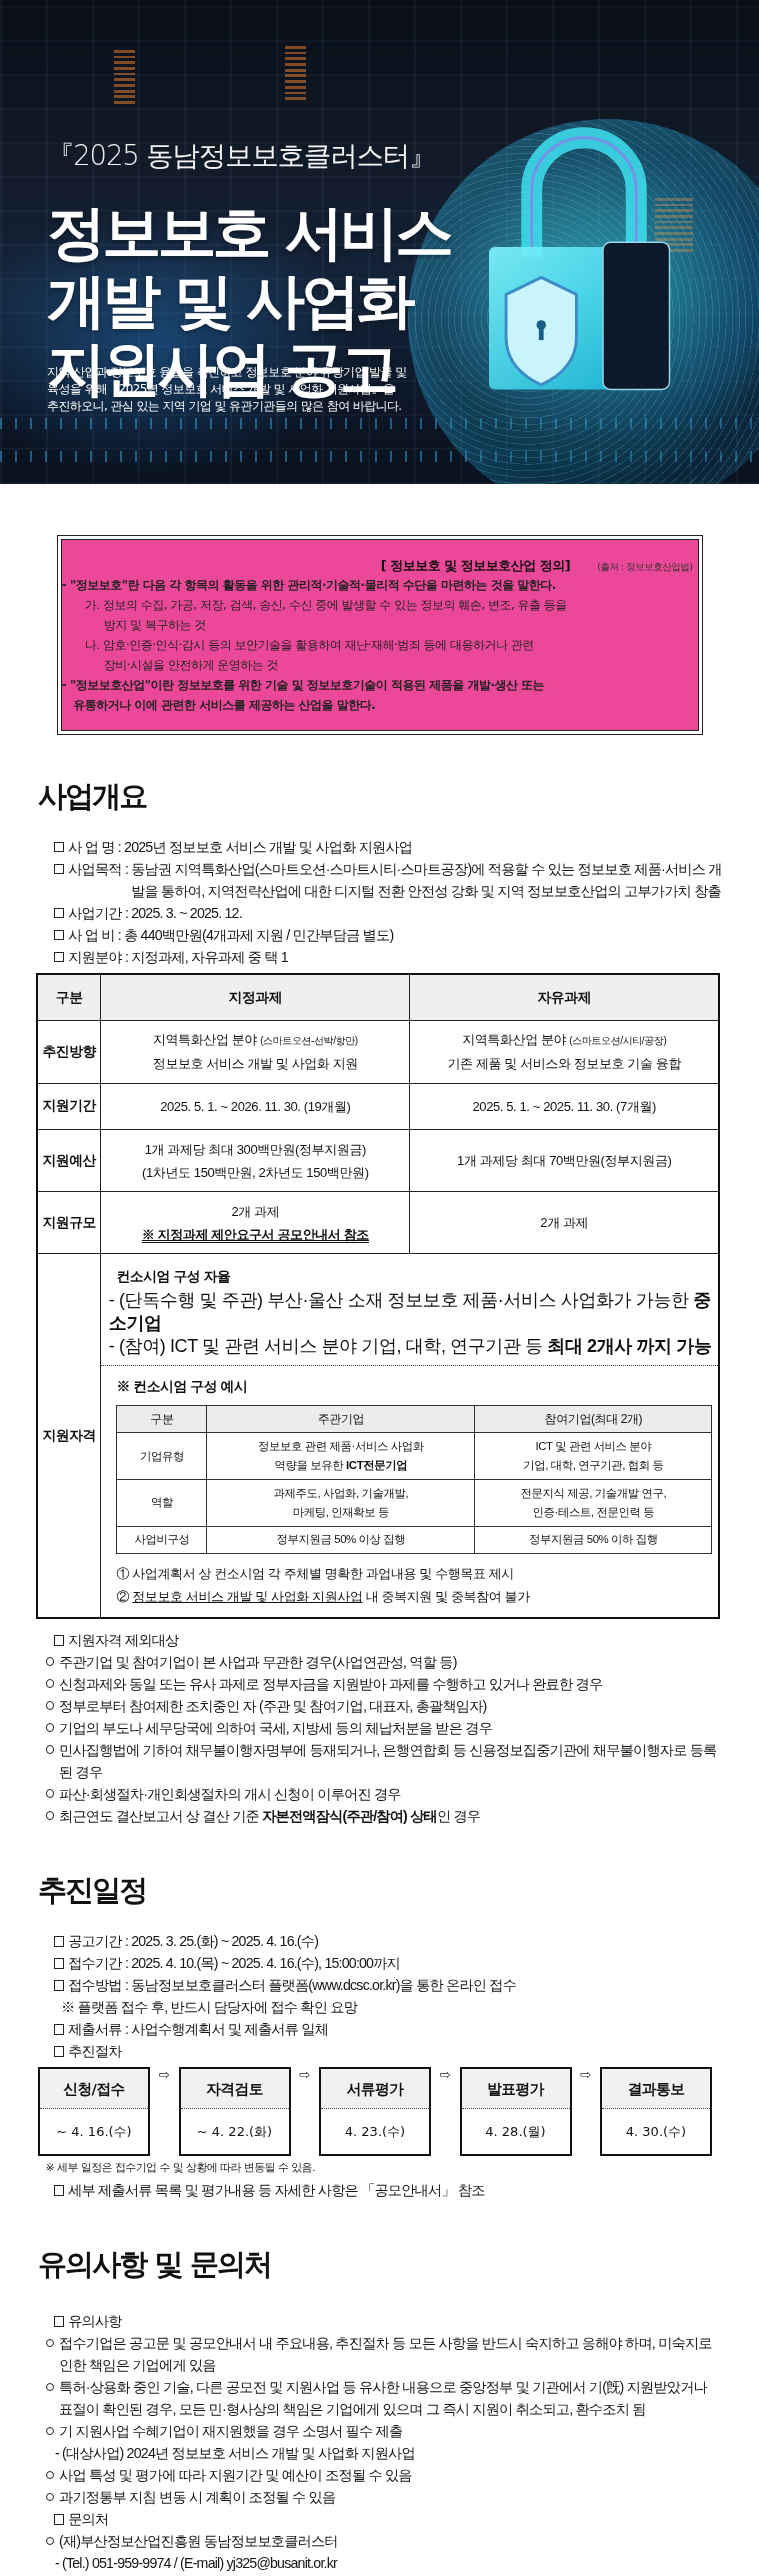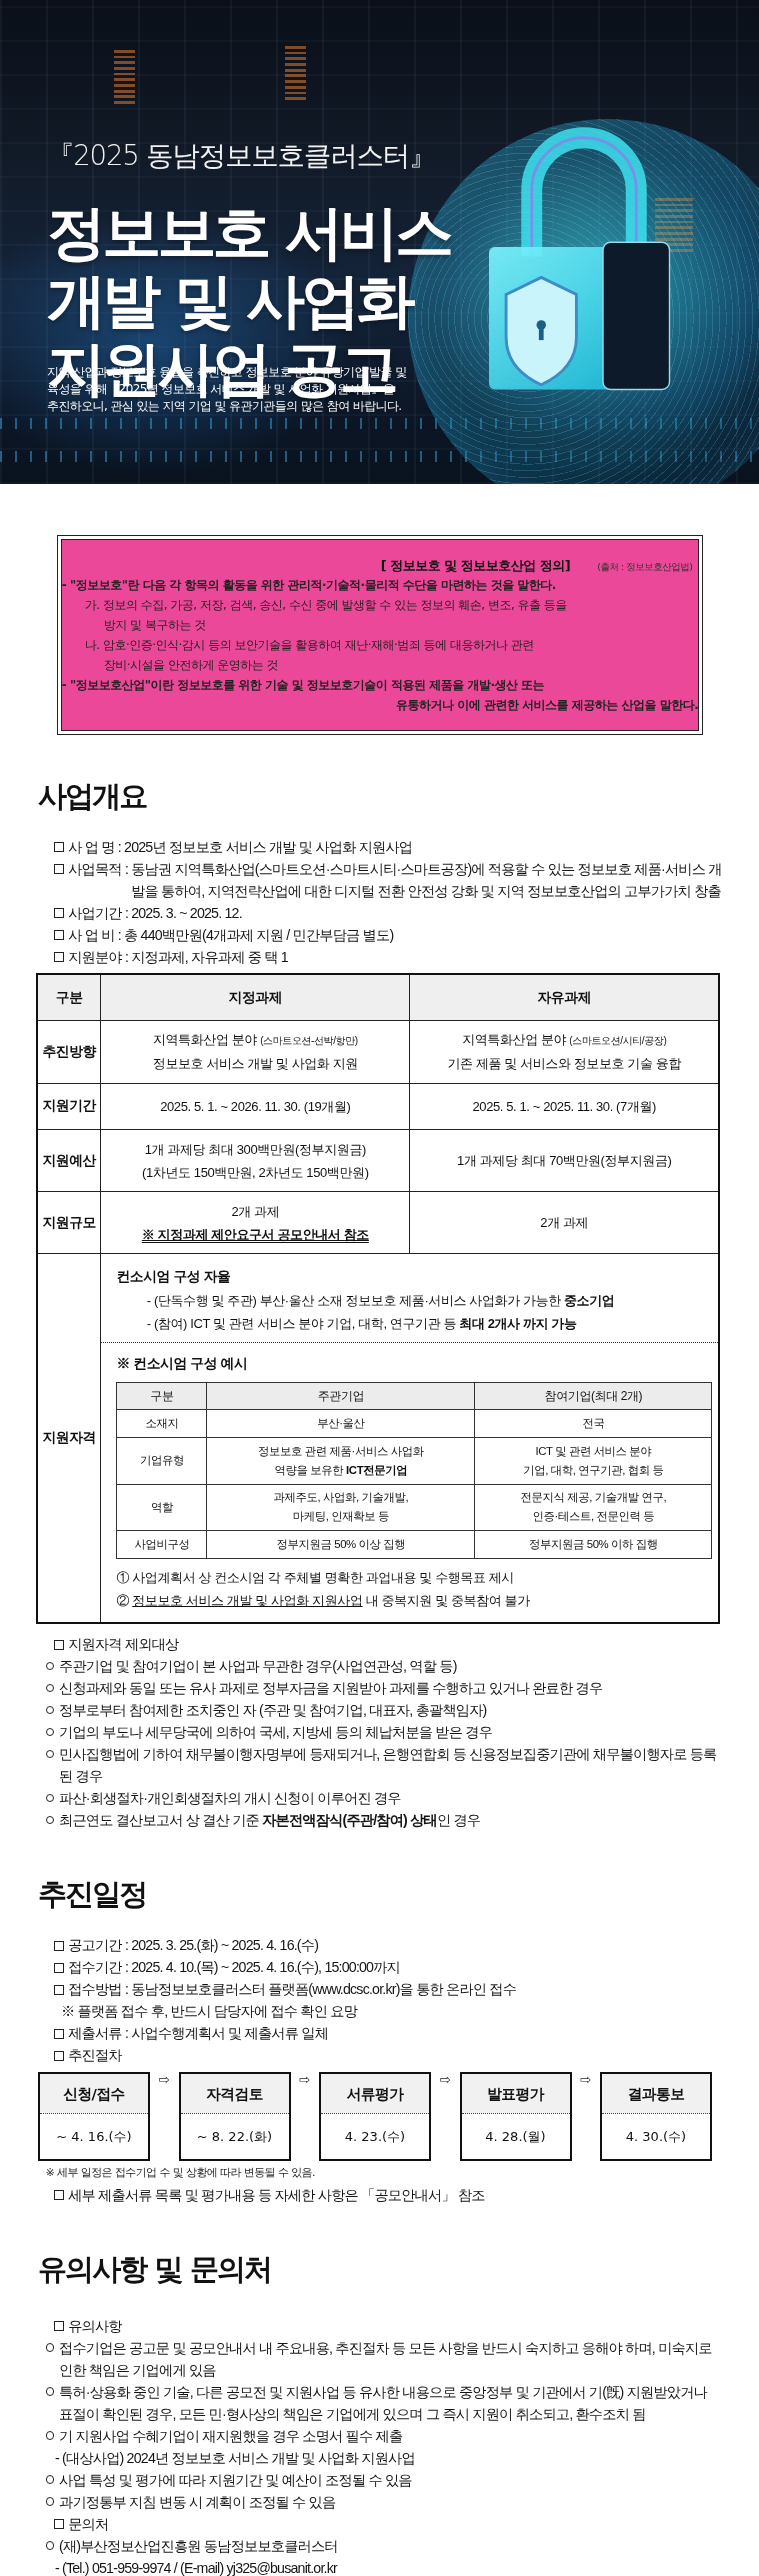--- a/index.html
+++ b/index.html
@@ -56,21 +56,21 @@
     margin: 51px auto 0; width: 465px; border: 0.9px solid #222; padding: 2.8px; width: 465px;
     margin-left: 57px; margin-right: auto; width: 646px;
   }
   .def-inner { border: 0.9px solid #222; background: #ec4899; padding: 17px 0 15px 0; }
   .def-head { text-align: right; padding-right: 5.7px; font-size: 13px; font-weight: bold; letter-spacing: -0.5px; }
   .def-head .src { font-size: 9.5px; font-weight: normal; color: #333; margin-left: 23px; }
   .def-line { font-size: 12px; line-height: 20px; letter-spacing: -0.5px; color: #222; }
   .def-line.b { font-weight: bold; }
   .def-line.i1 { padding-left: 23px; }
   .def-line.i2 { padding-left: 42px; }
-  .def-line.i0b { padding-left: 11.4px; text-align: right; }
+  .def-line.i0b { padding-left: 11.4px; }
 
   
   .section { padding: 0 38px; }
   .sec-title {
     font-family: "DejaVu Sans", sans-serif; font-weight: bold; font-size: 29px;
     letter-spacing: -1.9px; color: #111; margin-bottom: 19px;
   }
   .bul { font-size: 14.2px; line-height: 22px; letter-spacing: -0.8px; color: #151515;
          font-family: "Liberation Sans", sans-serif; padding-left: 16px; }
   .bul .sq { display: inline-block; width: 10.4px; height: 10.4px; border: 0.9px solid #222;
@@ -89,21 +89,21 @@
   table.main th, table.main td { border: 0.9px solid #222; text-align: center; vertical-align: middle; }
   table.main thead th { background: #efefef; height: 46px; font-weight: bold; font-size: 13.8px; }
   table.main td.lbl { width: 79px; font-weight: bold; font-size: 13.8px; }
   table.main td.c { width: 299px; line-height: 23px; padding: 7.6px 3.8px; }
   table.main small { font-size: 10px; }
   .u2 { text-decoration: underline double; font-weight: bold; }
   .u1 { text-decoration: underline; }
 
   .elig { text-align: left !important; padding: 9.5px 5.7px 9.5px 7.6px; }
   .elig .h { font-weight: bold; font-size: 13.8px; line-height: 25px; padding-left: 7.6px; }
-  .elig .l { line-height: 23px; font-size: 13px; margin-left: 38px; }
+  .elig .l { line-height: 23px; font-size: 18px; }
   .elig .sep { border-top: 0.9px dotted #333; margin: 7.6px -5.7px 7.6px -7.6px; }
   table.sub { width: 596px; margin: 5.7px 0 7.6px 7.6px; border-collapse: collapse; border: 1.4px solid #222;
               font-size: 11.4px; }
   table.sub th, table.sub td { border: 0.9px solid #333; text-align: center; padding: 3.8px 2.8px; line-height: 19px; }
   table.sub th { background: #ececec; font-weight: normal; font-size: 12px; height: 26px; }
   table.sub td.g { width: 90px; }
   .elig .n { padding-left: 7.6px; line-height: 23px; font-size: 13px; }
 
   
   .flow { display: flex; margin: 5.7px 0 3.8px 0; }
@@ -245,25 +245,20 @@
           <div class="l"><span>- (단독수행 및 주관) 부산·울산 소재 정보보호 제품·서비스 사업화가 가능한 </span><b>중소기업</b></div>
           <div class="l"><span>- (참여) ICT 및 관련 서비스 분야 기업, 대학, 연구기관 등 </span><b>최대 2개사 까지 가능</b></div>
           <div class="sep"></div>
           <div class="h">※ 컨소시엄 구성 예시</div>
           <table class="sub">
             <tbody>
                 <tr>
               <th>구분</th>
               <th>주관기업</th>
               <th>참여기업(최대 2개)</th>
-            </tr>
-            <tr>
-              <td class="g">소재지</td>
-              <td>부산·울산</td>
-              <td>전국</td>
             </tr>
             <tr>
               <td class="g">기업유형</td>
               <td>
                 <div>정보보호 관련 제품·서비스 사업화</div>
                 <div><span>역량을 보유한 </span><b>ICT전문기업</b></div>
               </td>
               <td>
                 <div>ICT 및 관련 서비스 분야</div>
                 <div>기업, 대학, 연구기관, 협회 등</div>
@@ -329,21 +324,21 @@
   <div class="bul"><span class="sq"></span><span>추진절차</span></div>
 
   <div class="flow">
     <div class="step">
       <div class="t">신청/접수</div>
       <div class="d">~ 4. 16.(수)</div>
     </div>
     <div class="arrow">⇨</div>
     <div class="step">
       <div class="t">자격검토</div>
-      <div class="d">~ 8. 22.(화)</div>
+      <div class="d">~ 4. 22.(화)</div>
     </div>
     <div class="arrow">⇨</div>
     <div class="step">
       <div class="t">서류평가</div>
       <div class="d">4. 23.(수)</div>
     </div>
     <div class="arrow">⇨</div>
     <div class="step">
       <div class="t">발표평가</div>
       <div class="d">4. 28.(월)</div>

